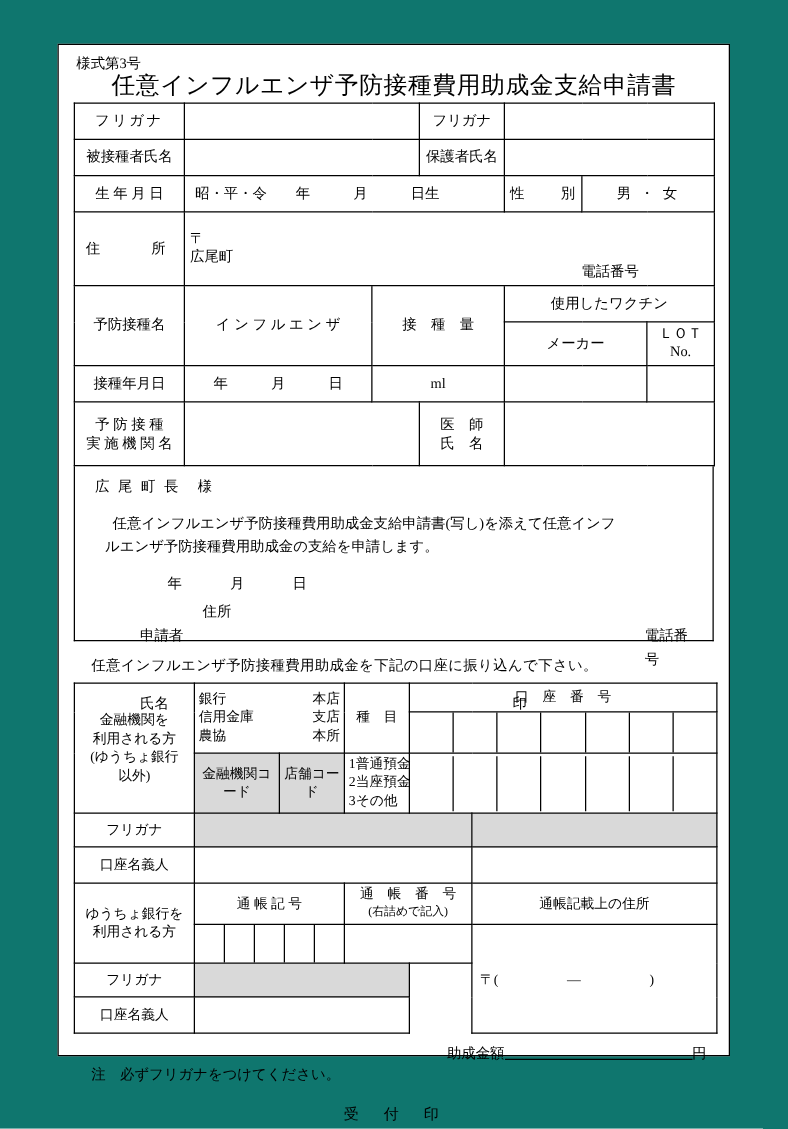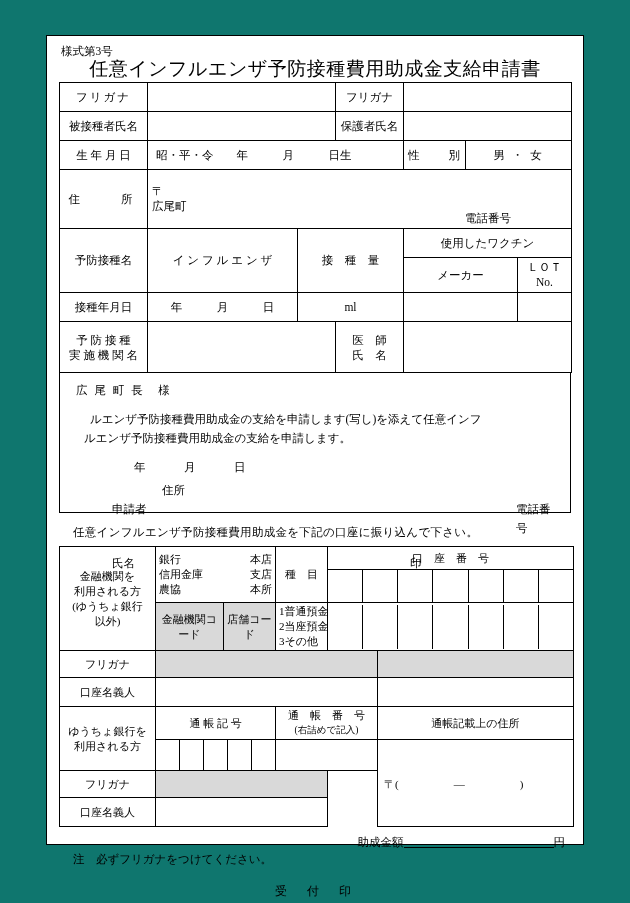--- a/index.html
+++ b/index.html
@@ -239,21 +239,21 @@
           <div>医　師</div>
           <div>氏　名</div>
         </td>
         <td colspan="3"></td>
       </tr>
     </tbody>
       </table>
 
     <div class="stmt">
       <div class="mayor">広 尾 町 長　様</div>
-      <div class="p1">ルエンザ予防接種費用助成金の支給を申請します(写し)を添えて任意インフ</div>
+      <div class="p1">任意インフルエンザ予防接種費用助成金支給申請書(写し)を添えて任意インフ</div>
       <div class="p2">ルエンザ予防接種費用助成金の支給を申請します。</div>
       <div class="dateline">年　　　月　　　日</div>
       <div class="addr">住所</div>
       <div class="applicant-row">
         <span class="who">申請者</span>
         <span class="addr2"></span>
         <span style="margin-left:120px">電話番号</span>
       </div>
       <div class="namerow">
         <span class="who">氏名</span>

